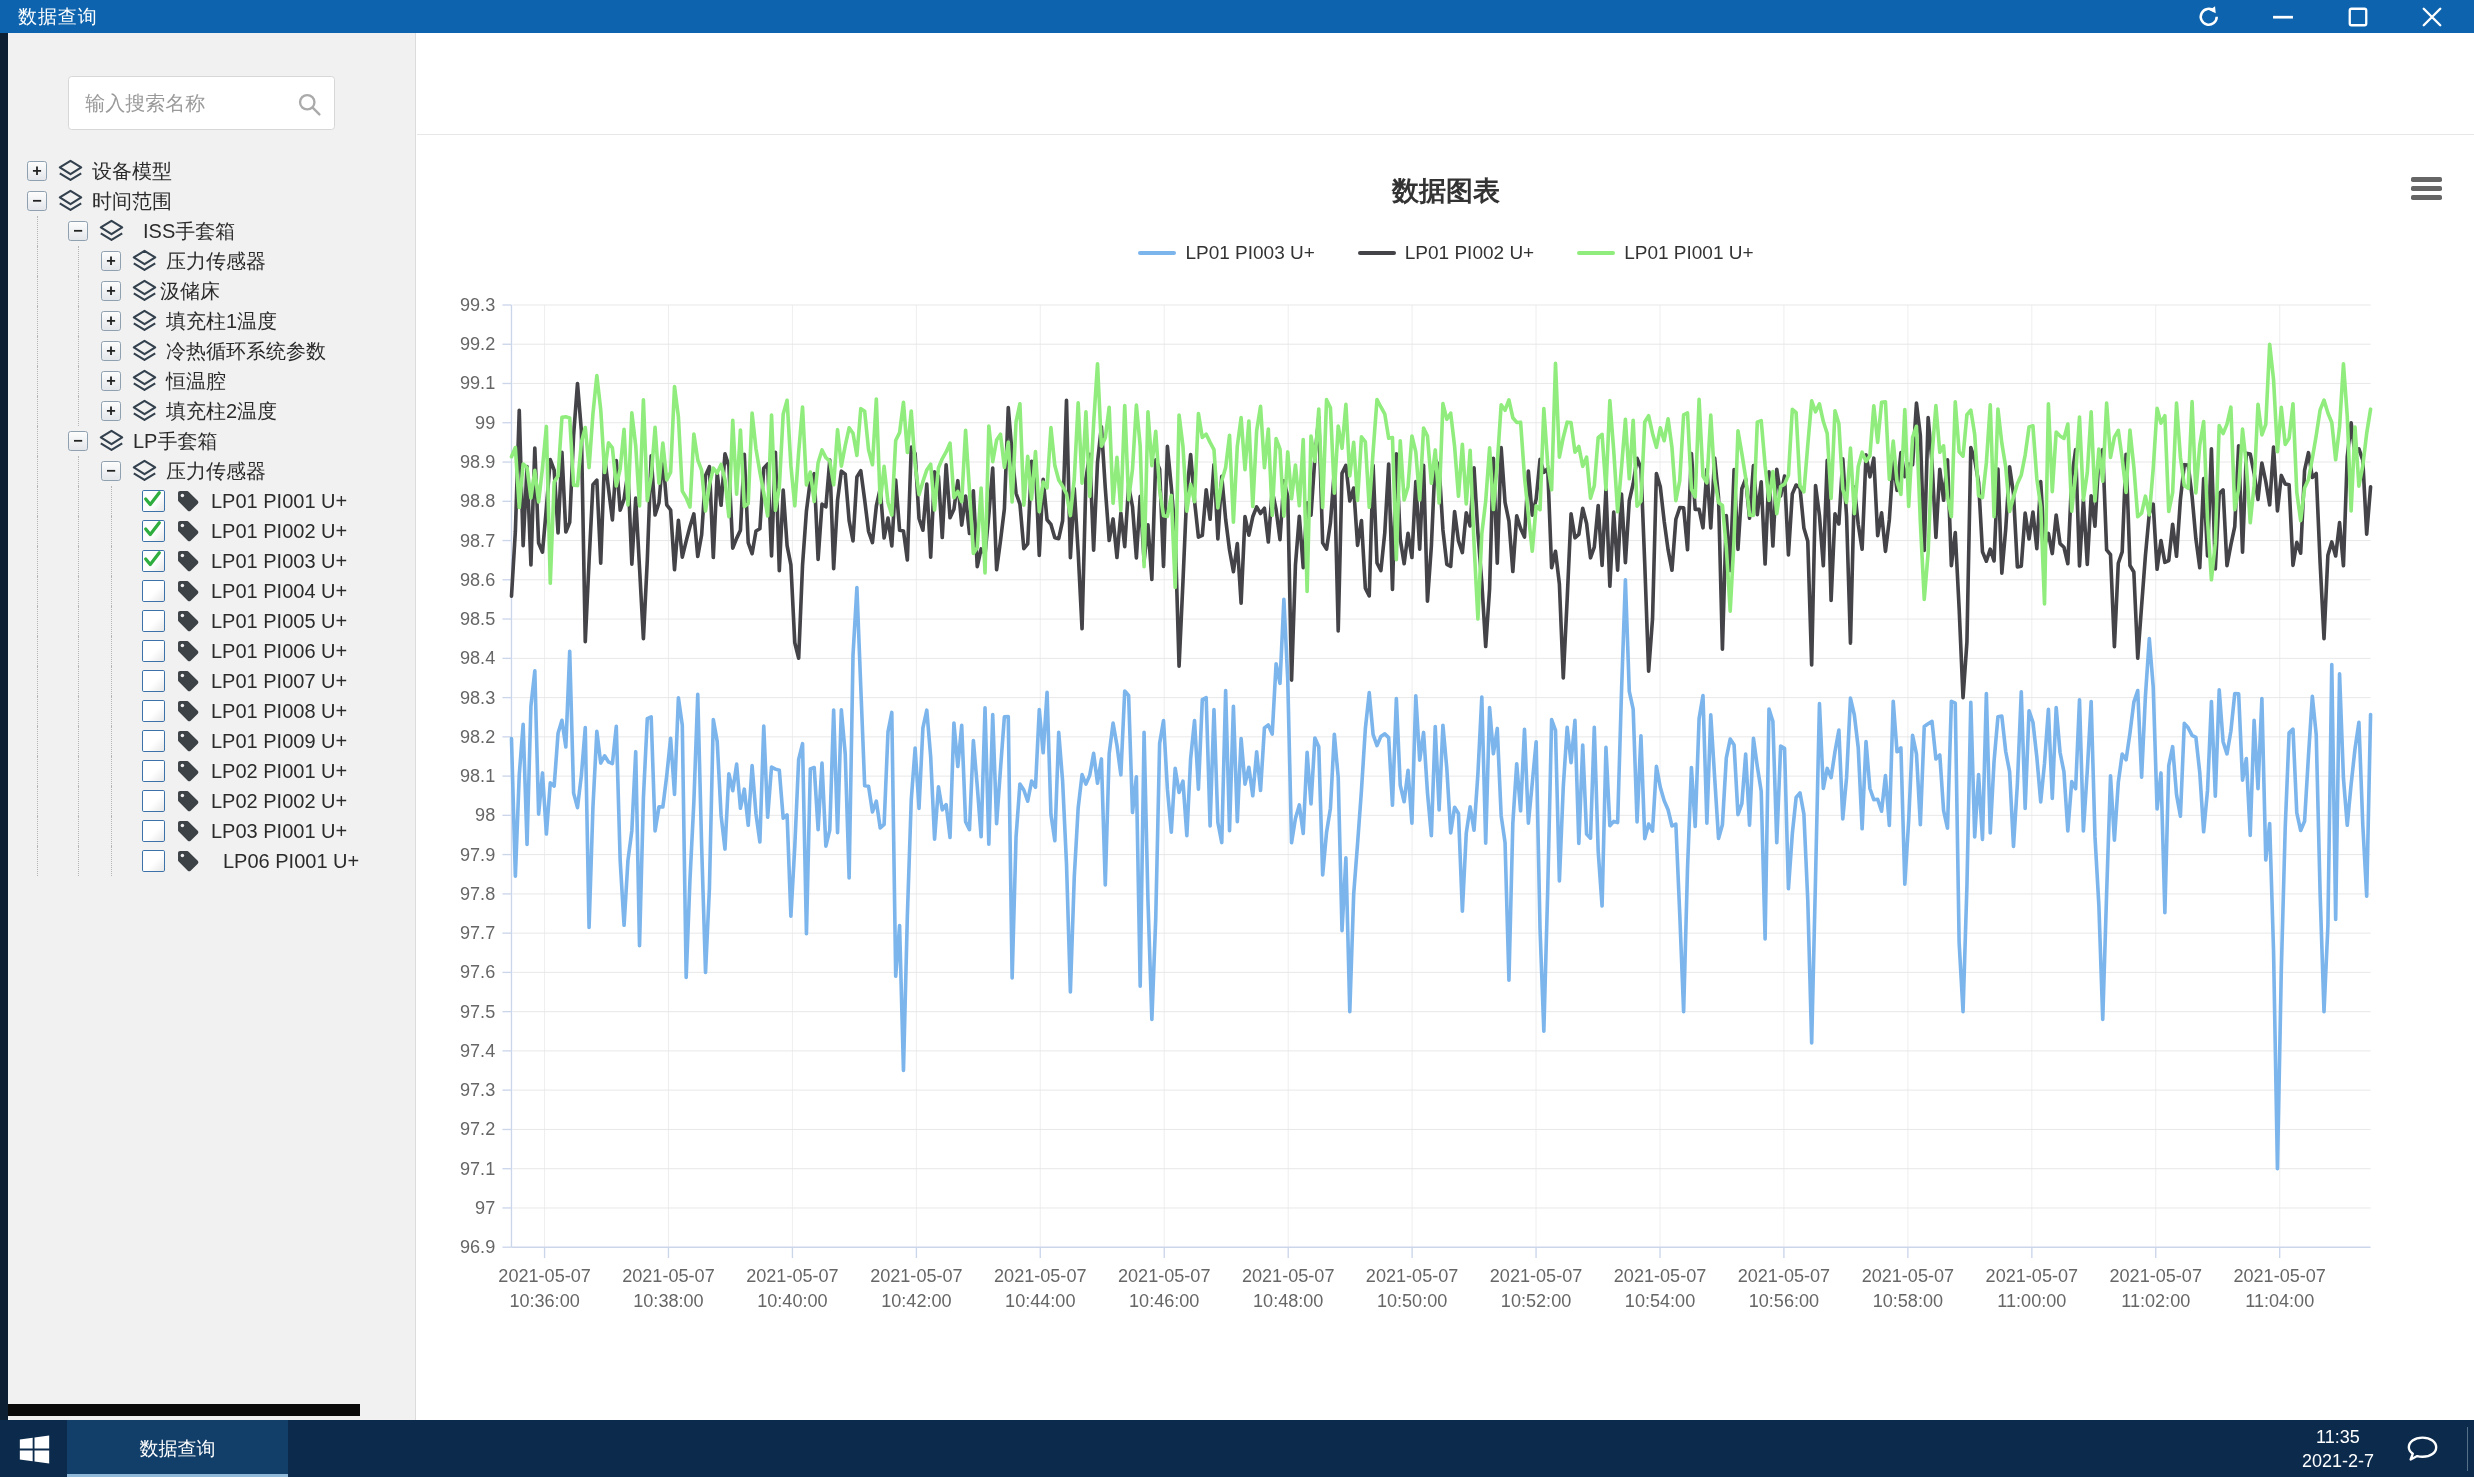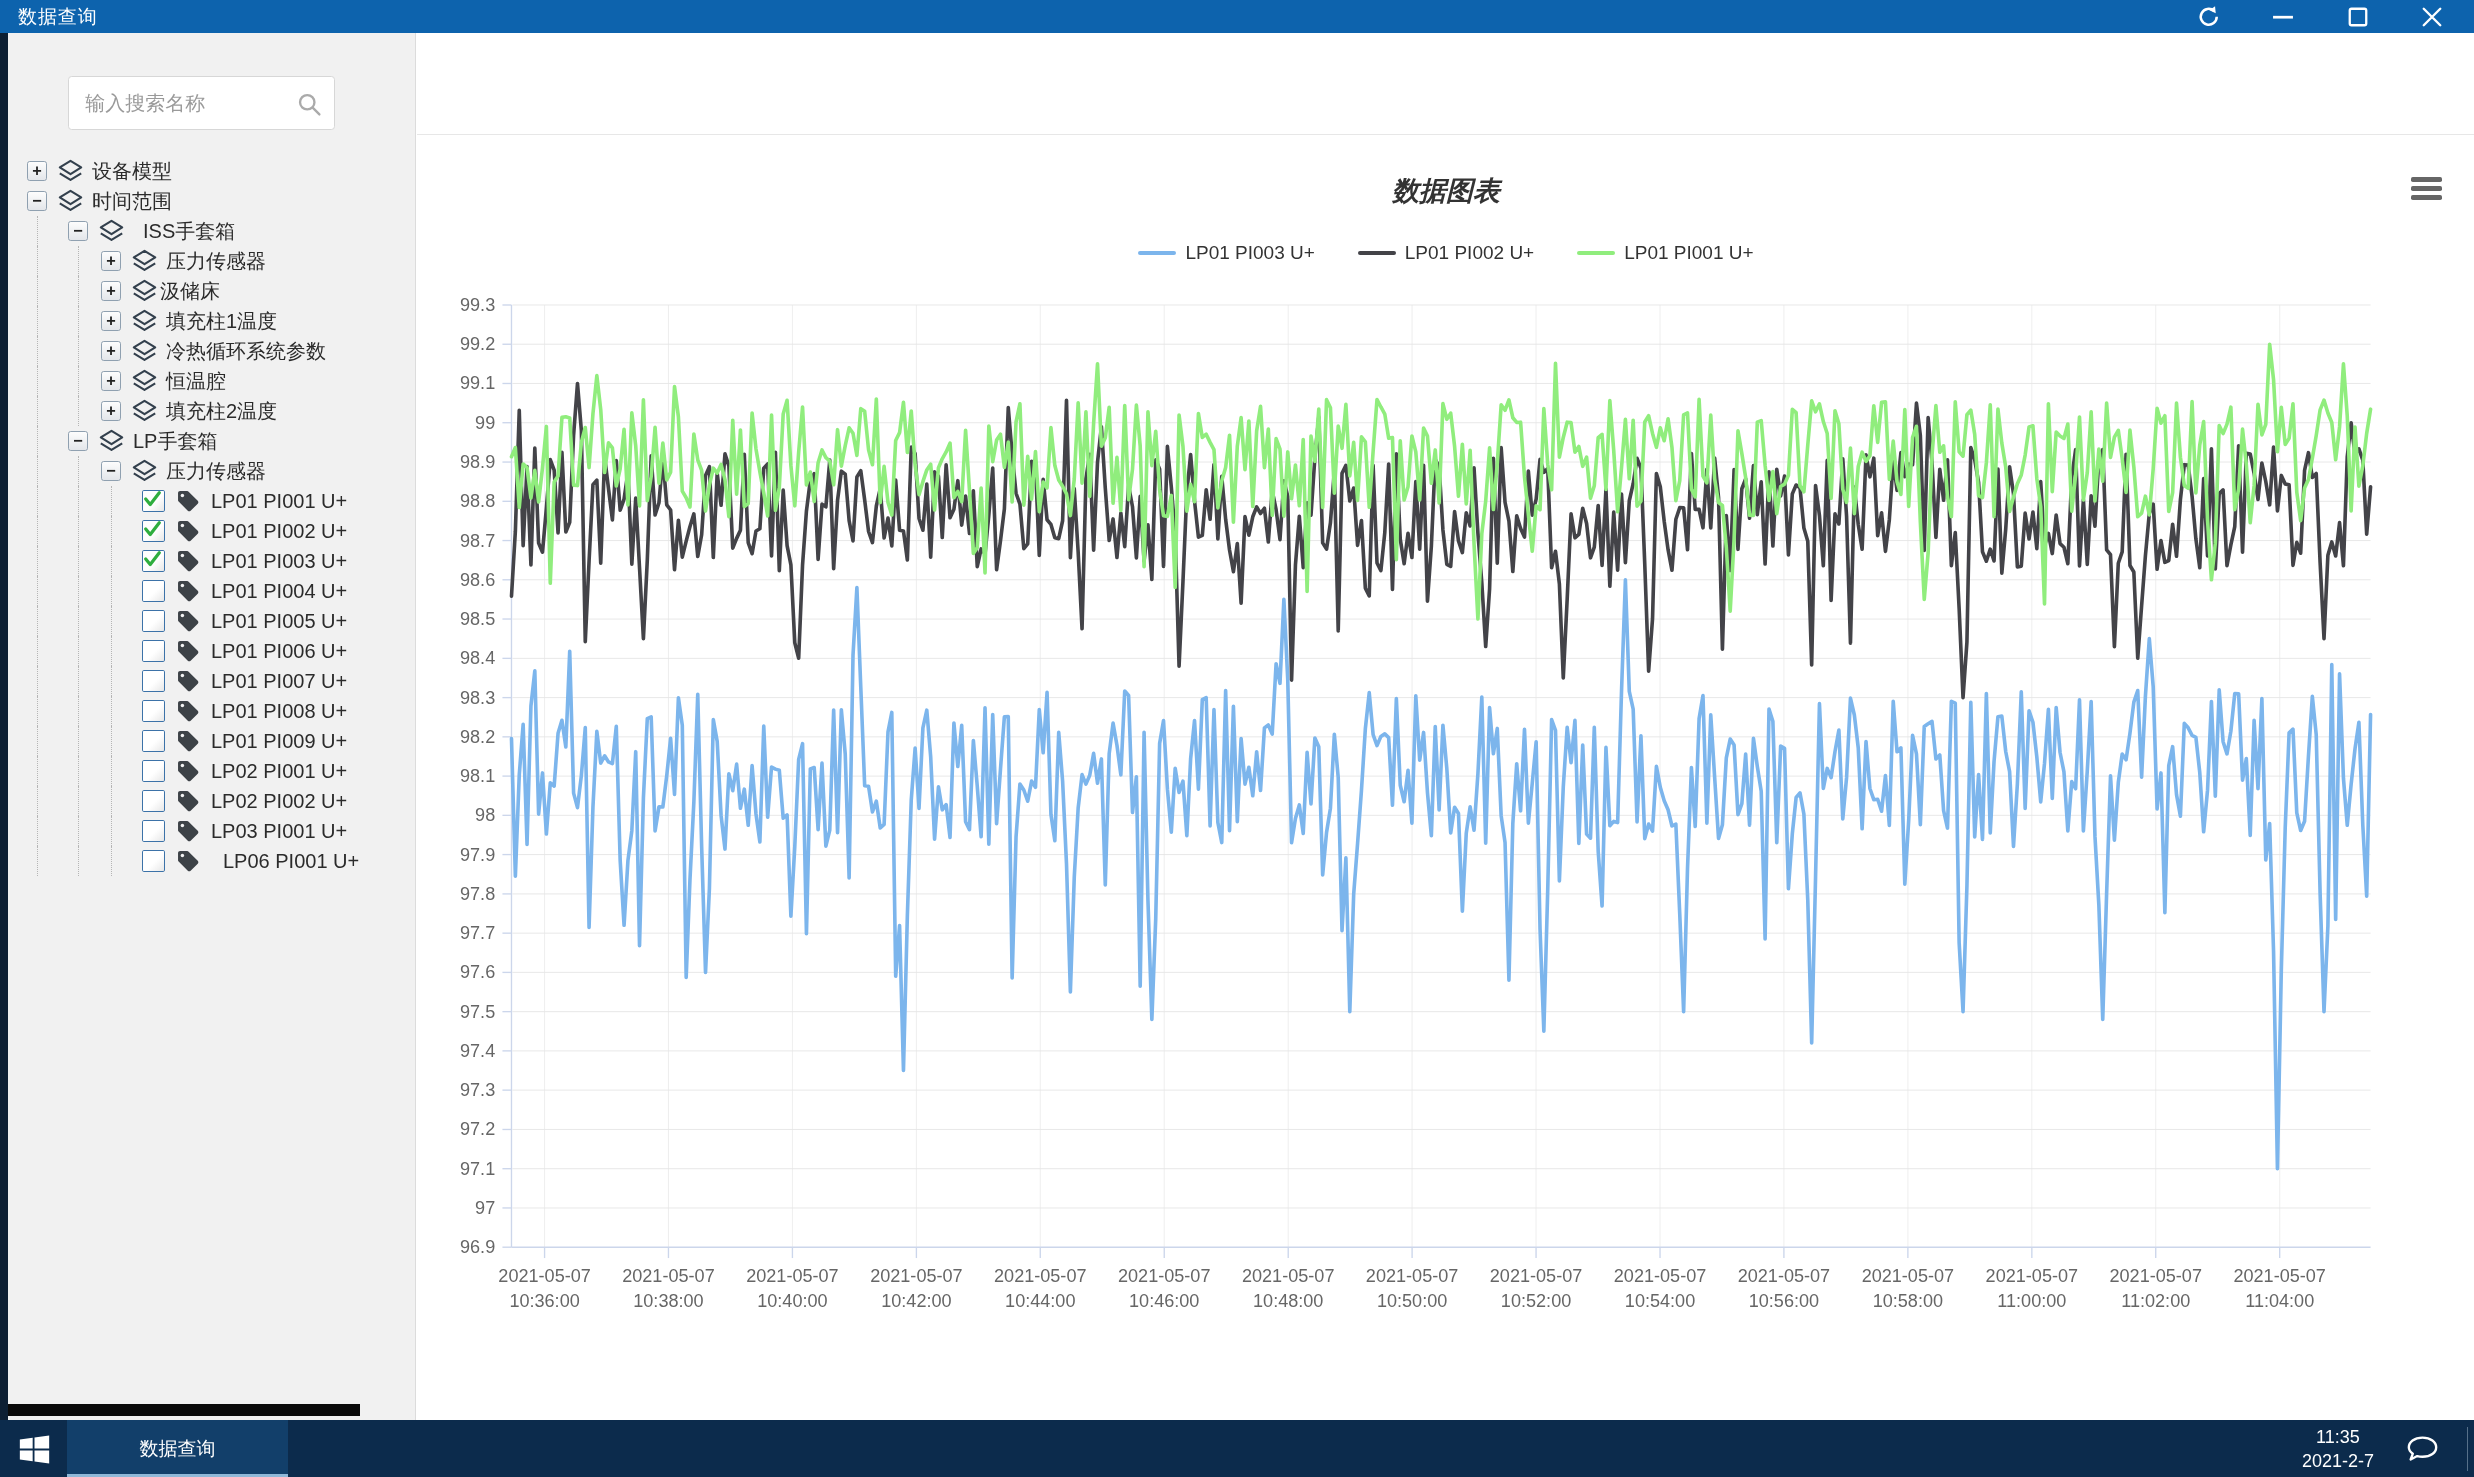--- a/index.html
+++ b/index.html
@@ -50,21 +50,21 @@
   .controls { margin-left:auto; display:flex; align-items:center; padding-right:12.7px; }
   .range-label { font-size:22px; color:#333; margin-right:16.3px; }
   .time-input { width:228px; height:56px; border:0.9px solid #d9d9d9; border-radius:3.6px; background:#fff;
     font-size:20px; color:#222; text-align:center; outline:none; font-family:inherit; }
   .dash { font-size:22px; color:#333; margin:0 12.7px; }
   .btn { height:58px; padding:0 24.4px; margin-left:11.8px; background:#0e9486; color:#fff; border:none;
     border-radius:4.5px; font-size:22px; font-family:inherit; cursor:pointer; }
   
   .chart-area { position:absolute; top:102px; left:0; right:0; bottom:0; }
   .chart-title { position:absolute; top:38px; width:100%; text-align:center;
-    font-size:27px; font-weight:bold; color:#333;font-style:italic; }
+    font-size:27px; font-weight:bold; color:#333; }
   .chart-menu { position:absolute; top:42px; right:33px; width:31px; cursor:pointer; }
   .chart-menu i { display:block; height:5.4px; background:#666; border-radius:1.8px; margin-bottom:3.6px; }
   .legend { position:absolute; top:107px; width:100%; display:flex; justify-content:center; gap:43px; }
   .legend-item { display:flex; align-items:center; gap:9px; font-size:19px; color:#333; cursor:pointer; }
   .legend-marker { width:38px; height:4.5px; border-radius:2.7px; }
   #plot { position:absolute; left:0; top:0; }
   
   .taskbar { position:absolute; left:0; bottom:0; right:0; height:58px; background:#0c2b4c; z-index:20; }
   .start-btn { position:absolute; left:18px; top:12.7px; cursor:pointer; }
   .task-tile { position:absolute; left:67px; top:0; width:221px; height:58px; background:#123f6a;

